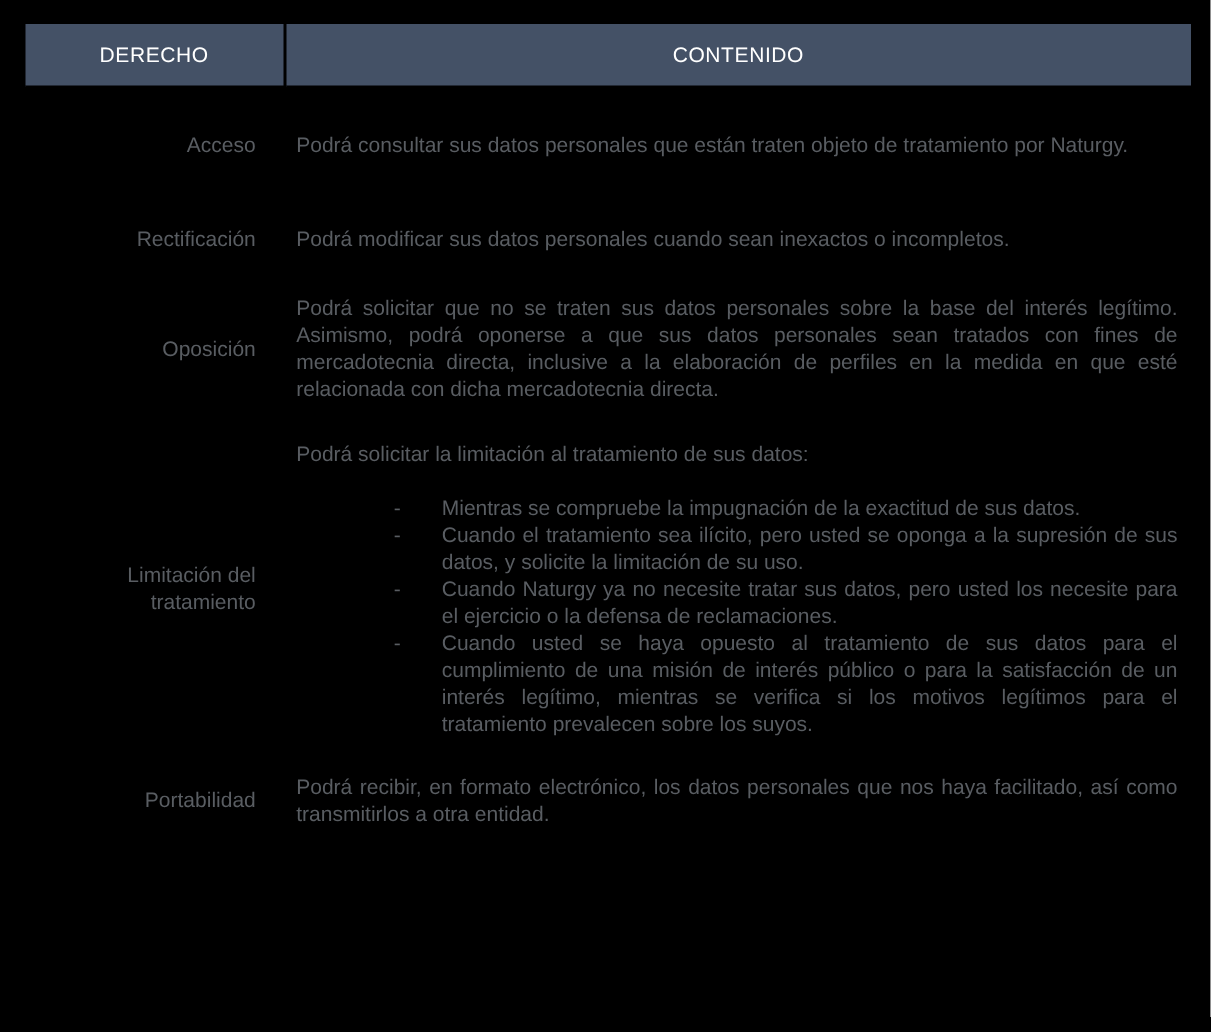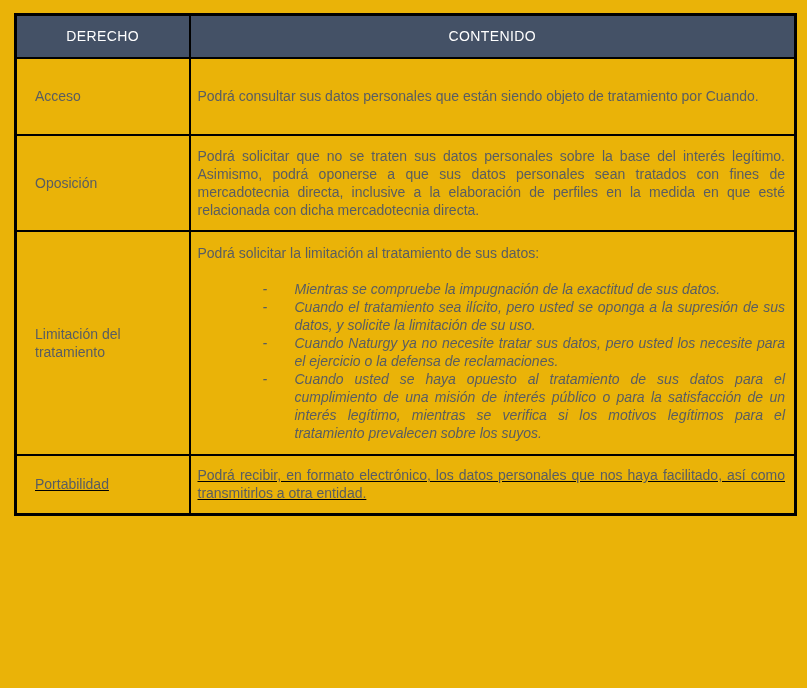--- a/index.html
+++ b/index.html
@@ -12,21 +12,21 @@
     margin:0;
     padding:0;
     background:#ffffff;
     font-family:"Liberation Sans", sans-serif;
   }
   .page{
     width:807px;
     height:688px;
     box-sizing:border-box;
     padding:13px 13px 0 14px;
-    background:#eab308;
+    background:#000000;
     overflow:hidden;
   }
   table.rights{
     border-collapse:collapse;
     table-layout:fixed;
     width:780px;
     border:3px solid var(--border);
   }
   table.rights th,
   table.rights td{
@@ -42,41 +42,40 @@
     height:43px;
     background:var(--header-bg);
     color:var(--header-text);
     font-weight:normal;
     font-size:13.5px;
     letter-spacing:.4px;
     text-align:center;
   }
   td.derecho{
     color:var(--body-text);
-    text-align:left;
+    text-align:right;
     padding:4px 18px;
   }
   td.contenido{
     color:var(--body-text);
     text-align:justify;
     padding:6px 9px 6px 7px;
   }
   tr.r-acceso{height:77px;}
   tr.r-rectificacion{height:49px;}
   tr.r-supresion{height:51px;}
   tr.r-oposicion{height:96px;}
   tr.r-limitacion{height:224px;}
   tr.r-nodecisiones{height:58px;}
   tr.r-portabilidad{height:60px;text-decoration:underline;}
   td.contenido p{margin:0;}
   ul.dash-list{
     list-style:none;
     margin:18px 0 0 0;
     padding:0;
-    font-style:italic;
   }
   ul.dash-list li{
     position:relative;
     padding-left:97px;
     text-align:justify;
   }
   ul.dash-list li::before{
     content:"-";
     position:absolute;
     left:65px;
@@ -94,21 +93,25 @@
     </colgroup>
     <thead>
       <tr class="r-header">
         <th class="hdr">DERECHO</th>
         <th class="hdr">CONTENIDO</th>
       </tr>
     </thead>
     <tbody>
       <tr class="r-acceso">
         <td class="derecho">Acceso</td>
-        <td class="contenido">Podrá consultar sus datos personales que están siendo objeto de tratamiento por Cuando.</td>
+        <td class="contenido">Podrá consultar sus datos personales que están traten objeto de tratamiento por Naturgy.</td>
+      </tr>
+      <tr class="r-rectificacion">
+        <td class="derecho">Rectificación</td>
+        <td class="contenido">Podrá modificar sus datos personales cuando sean inexactos o incompletos.</td>
       </tr>
       <tr class="r-oposicion">
         <td class="derecho">Oposición</td>
         <td class="contenido">Podrá solicitar que no se traten sus datos personales sobre la base del interés legítimo. Asimismo, podrá oponerse a que sus datos personales sean tratados con fines de mercadotecnia directa, inclusive a la elaboración de perfiles en la medida en que esté relacionada con dicha mercadotecnia directa.</td>
       </tr>
       <tr class="r-limitacion">
         <td class="derecho">Limitación del tratamiento</td>
         <td class="contenido">
           <p>Podrá solicitar la limitación al tratamiento de sus datos:</p>
           <ul class="dash-list">

